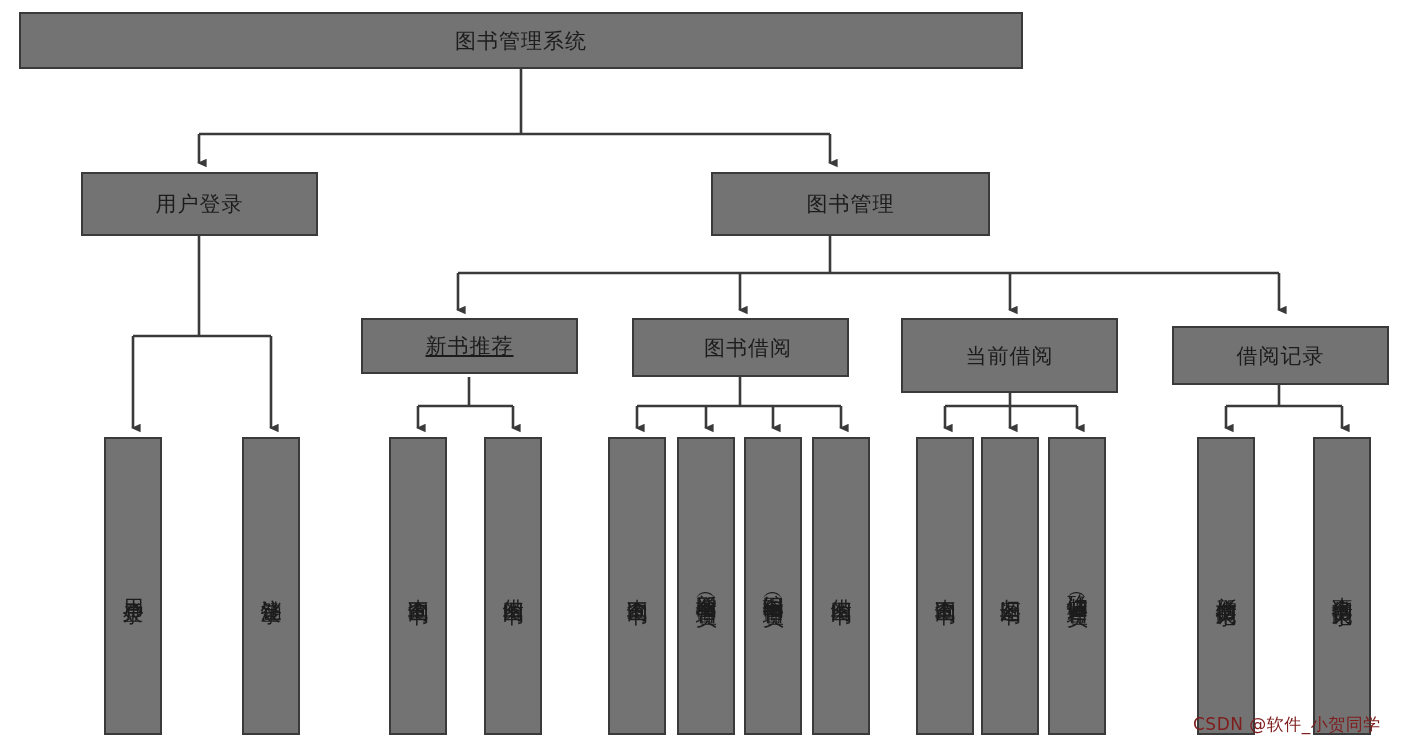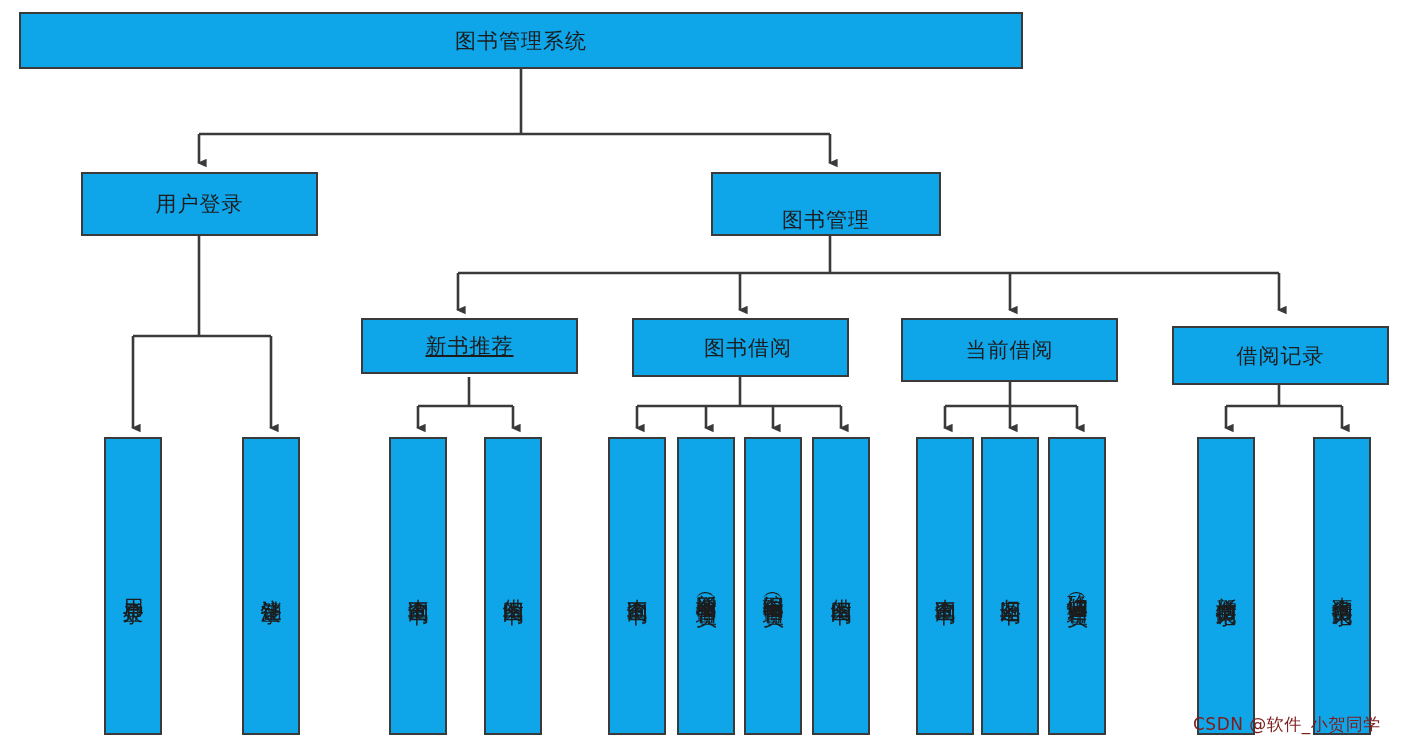--- a/index.html
+++ b/index.html
@@ -23,21 +23,21 @@
     left: 0;
     top: 0;
     width: 1405px;
     height: 747px;
     pointer-events: none;
   }
   .node {
     position: absolute;
     box-sizing: border-box;
     border: 2.5px solid #3a3a3a;
-    background: #0ea5e9;
+    background: #737373;
     display: flex;
     align-items: center;
     justify-content: center;
     text-align: center;
     color: #1c1c1c;
   }
   .node.horizontal {
     font-size: 21px;
     letter-spacing: 1px;
   }
@@ -119,33 +119,33 @@
   </svg>
 
   <div class="node horizontal" style="left:19px; top:12px; width:1004px; height:57px;">
     <span>图书管理系统</span>
   </div>
 
   <div class="node horizontal" style="left:81px; top:172px; width:237px; height:64px;">
     <span>用户登录</span>
   </div>
 
-  <div class="node horizontal" style="left:711px; top:172px; width:230px; height:64px;align-items:flex-end;">
+  <div class="node horizontal" style="left:711px; top:172px; width:279px; height:64px;">
     <span>图书管理</span>
   </div>
 
   <div class="node horizontal" style="left:361px; top:318px; width:217px; height:56px;text-decoration:underline;">
     <span>新书推荐</span>
   </div>
 
   <div class="node horizontal" style="left:632px; top:318px; width:217px; height:59px;padding-left:15px;">
     <span>图书借阅</span>
   </div>
 
-  <div class="node horizontal" style="left:901px; top:318px; width:217px; height:64px;">
+  <div class="node horizontal" style="left:901px; top:318px; width:217px; height:75px;">
     <span>当前借阅</span>
   </div>
 
   <div class="node horizontal" style="left:1172px; top:318px; width:217px; height:59px;margin-top:8px;">
     <span>借阅记录</span>
   </div>
 
   <div class="node vertical" style="left:104px; top:437px; width:58px; height:298px;">
     <span class="vlabel">用户登录</span>
   </div>

